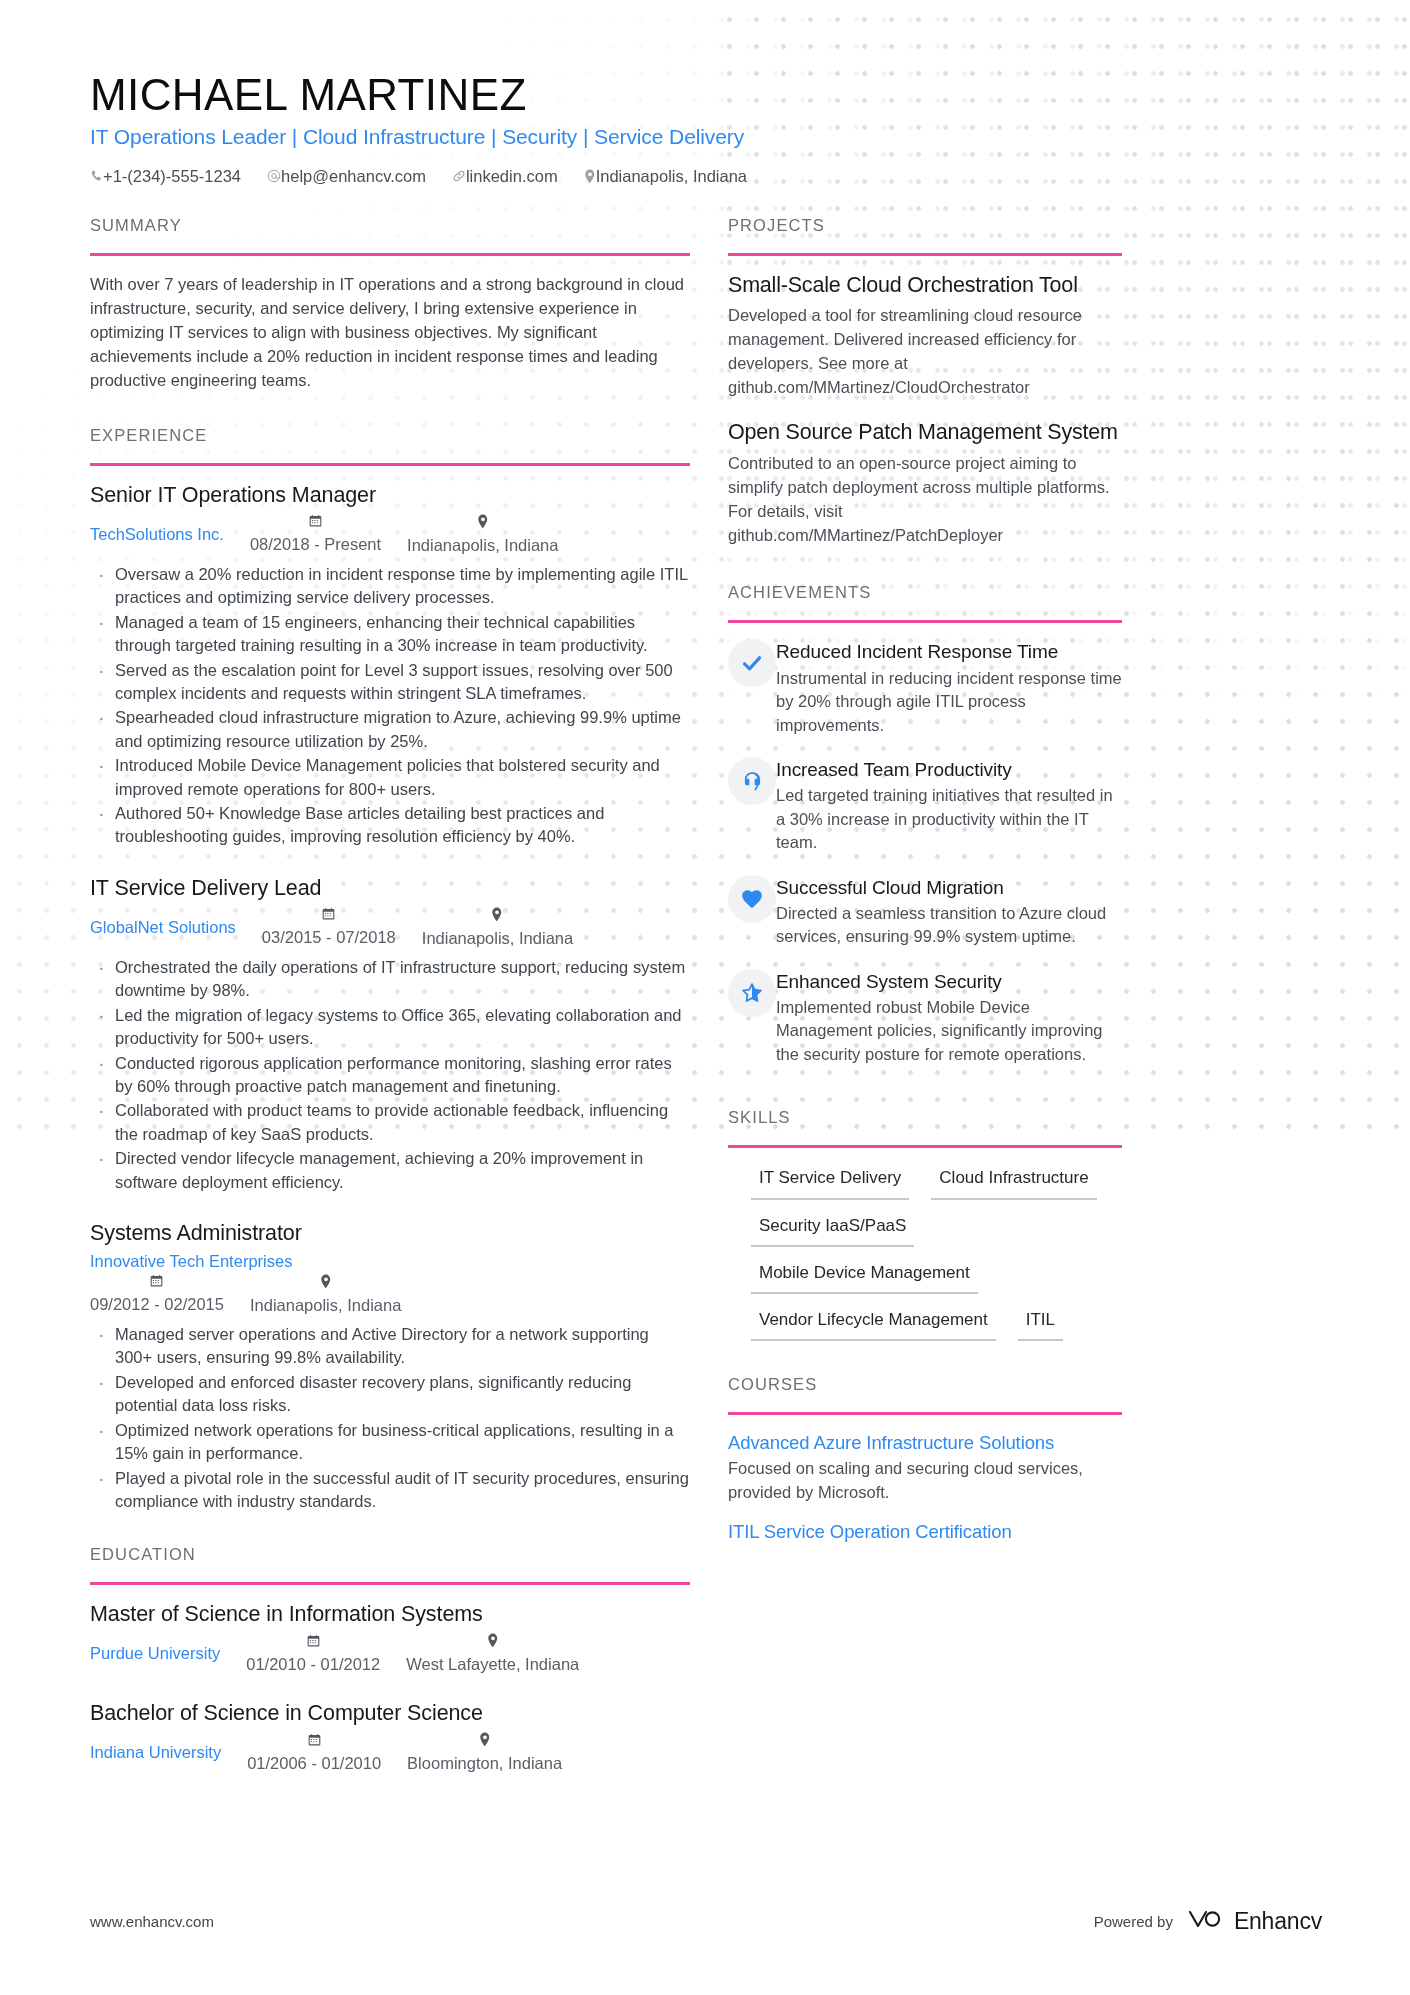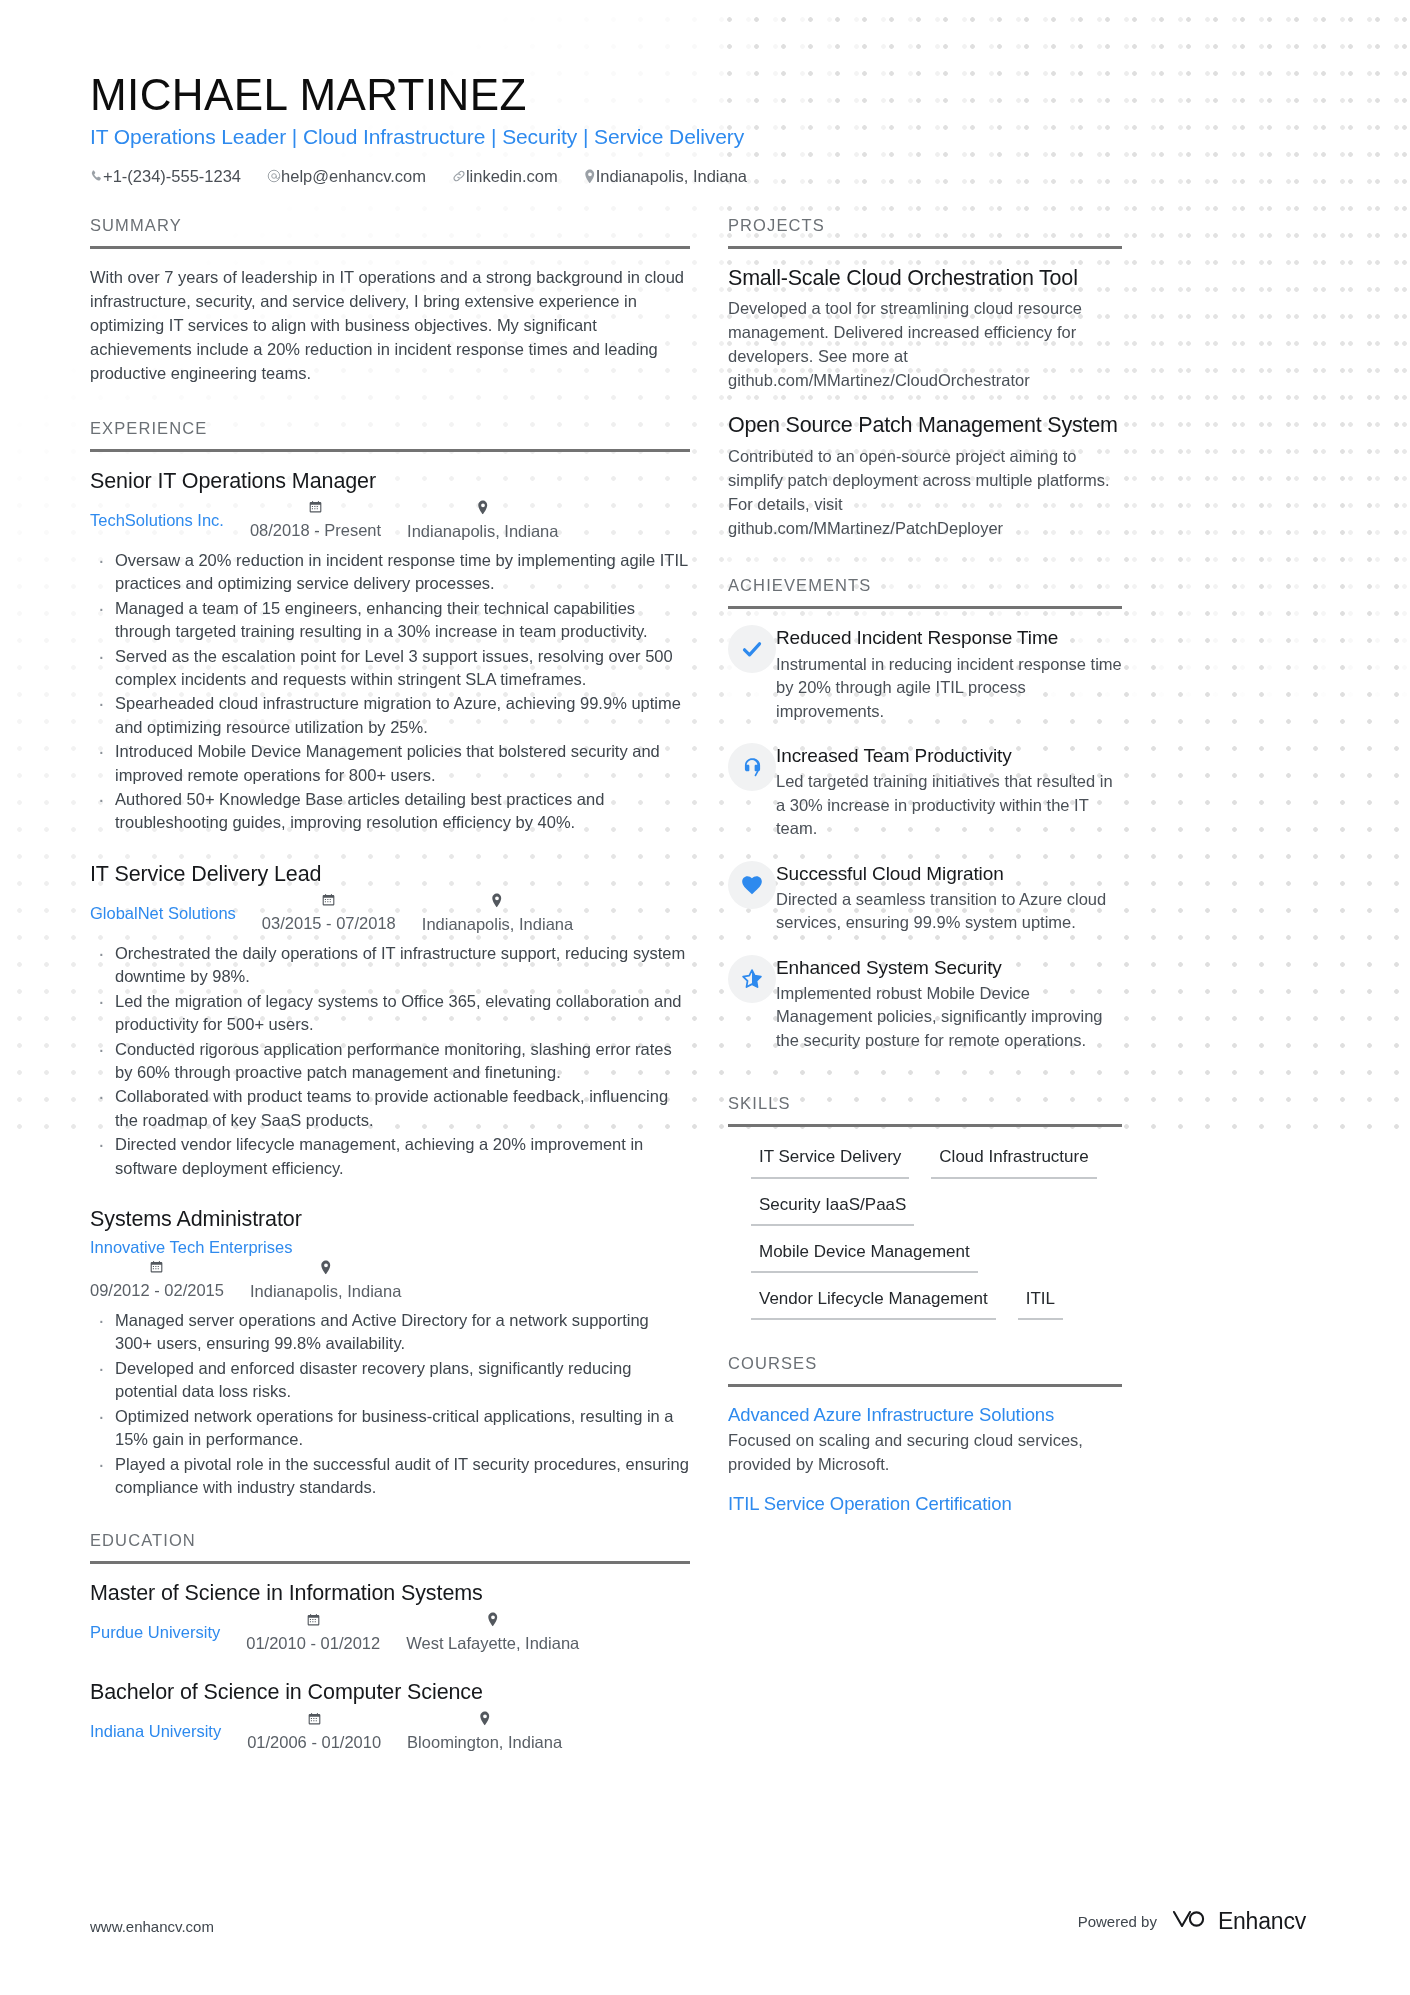--- a/index.html
+++ b/index.html
@@ -83,22 +83,22 @@
   .col-gap  { width: 38px; flex: 0 0 38px; }
   .col-right { width: 394px; flex: 0 0 394px; }
 
   
   .sec { margin-bottom: 0; }
   .sec-title {
     font-size: 16.5px;
     letter-spacing: 1.1px;
     color: #6b7075;
     text-transform: uppercase;
-    padding-bottom: 11px;
-    border-bottom: 3px solid #737373;
+    padding-bottom: 18px;
+    border-bottom: 3px solid #ec4899;
     font-weight: 400;
   }
   .sec-body { padding-top: 16px; }
 
   
   .summary-text {
     font-size: 16.5px;
     line-height: 1.46;
     color: #3f464d;
   }
@@ -232,24 +232,24 @@
   .course-desc {
     font-size: 16.5px;
     line-height: 1.42;
     color: #4a5057;
   }
 
   
   .footer {
     position: absolute;
     left: 90px;
-    right: 104px;
+    right: 88px;
     bottom: 60px;
     display: flex;
-    align-items: flex-end;
+    align-items: center;
     justify-content: space-between;
     z-index: 3;
   }
   .footer-url { font-size: 15px; color: #3f464d; }
   .footer-right { display: flex; align-items: center; gap: 12px; }
   .powered { font-size: 15px; color: #3f464d; }
   .brand { display: flex; align-items: center; gap: 9px; }
   .brand-mark { display: block; color: #17191c; }
   .brand-name { font-size: 23px; color: #17191c; letter-spacing: -0.2px; }
 </style>

